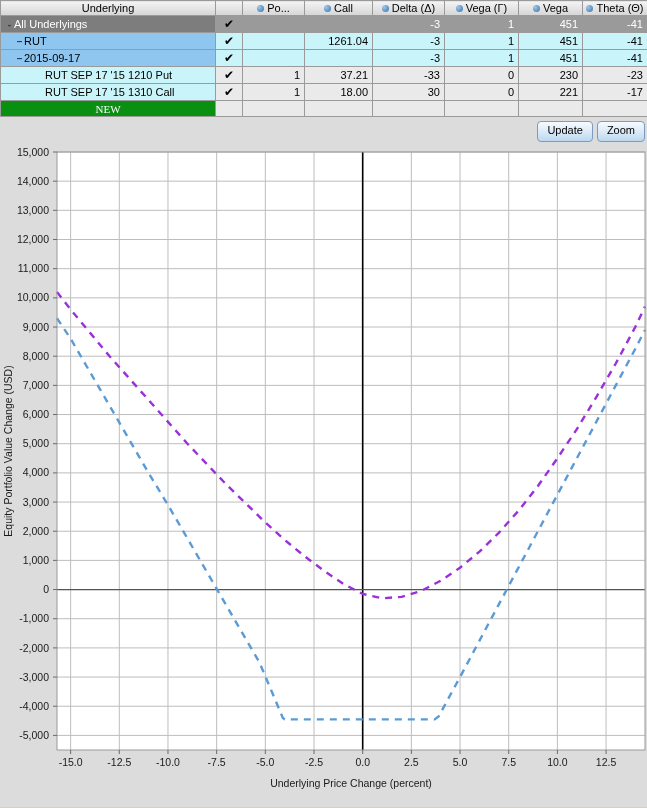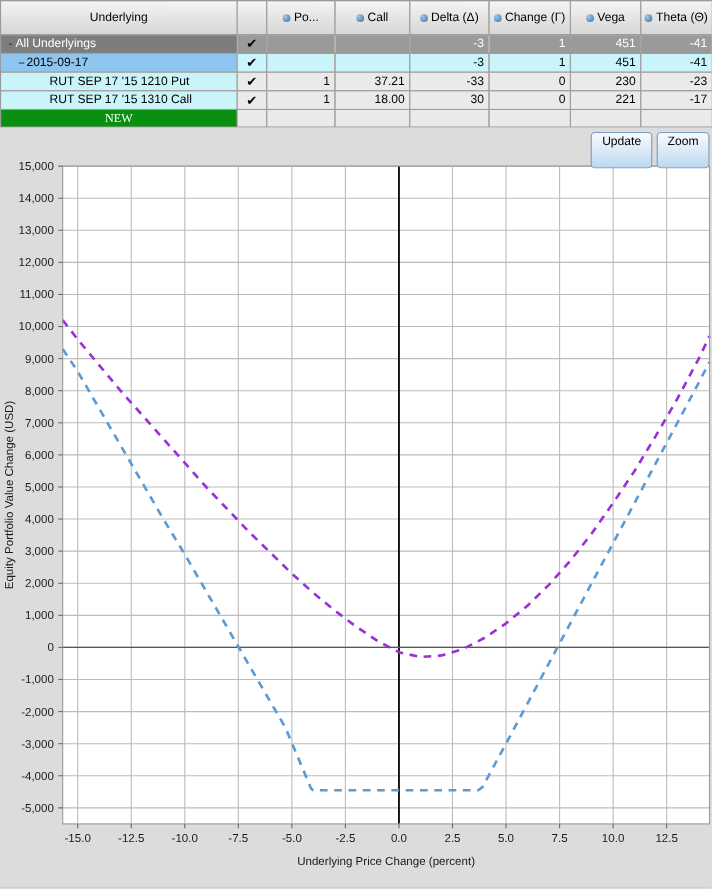--- a/index.html
+++ b/index.html
@@ -20,21 +20,21 @@
     height:16px;
     font-size:11px;
     font-weight:normal;
     white-space:nowrap;
     overflow:hidden;
   }
   #positions-table thead th {
     background:linear-gradient(180deg,#f4f4f4 0%,#e3e3e3 55%,#d6d6d6 100%);
     text-align:center;
     color:#000;
-    height:31px;
+    height:15px;
   }
   .hdr-inner { display:flex; align-items:center; justify-content:center; gap:3px; }
   .sort-dot {
     width:7px; height:7px; border-radius:50%;
     background:radial-gradient(circle at 30% 30%, #9fc7e8, #3a74a8);
     flex:0 0 auto;
     display:inline-block;
   }
   .col-underlying { width:215px; }
   .col-check      { width:27px; }
@@ -79,21 +79,21 @@
     background:#dcdcdc;
   }
   #toolbar {
     position:absolute; right:2px; top:4px;
     display:flex; gap:4px;
     z-index:5;
   }
   .tb-btn {
     font-family:"Liberation Sans", sans-serif;
     font-size:11px;
-    padding:2px 9px 17px 9px;
+    padding:2px 9px 5px 9px;
     border:1px solid #7a9cc0;
     border-radius:4px;
     background:linear-gradient(180deg,#f6fbff 0%,#dceaf7 50%,#bcd8ef 100%);
     color:#000;
     cursor:pointer;
   }
 
   #plot-wrap { position:absolute; left:0; top:0; width:647px; height:690px; }
   svg { display:block; }
   text { font-family:"Liberation Sans", sans-serif; fill:#1a1a1a; }
@@ -140,21 +140,21 @@
       </th>
       <th>
         <div class="hdr-inner">
             <span class="sort-dot"></span>
             <span>Delta (Δ)</span>
           </div>
       </th>
       <th>
         <div class="hdr-inner">
             <span class="sort-dot"></span>
-            <span>Change (Γ)</span>
+            <span>Vega (Γ)</span>
           </div>
       </th>
       <th>
         <div class="hdr-inner">
             <span class="sort-dot"></span>
             <span>Vega</span>
           </div>
       </th>
       <th>
         <div class="hdr-inner">
@@ -163,20 +163,30 @@
           </div>
       </th>
     </tr>
   </thead>
   <tbody id="table-body">
       <tr class="row-all">
         <td><span class="ind1"><span class="tree-toggle">-</span><span>All Underlyings</span></span></td>
         <td class="check"><span class="checkmark">✔</span></td>
         <td class="num databg"></td>
         <td class="num databg"></td>
+        <td class="num databg">-3</td>
+        <td class="num databg">1</td>
+        <td class="num databg">451</td>
+        <td class="num databg">-41</td>
+      </tr>
+      <tr class="row-group">
+        <td><span class="ind2"><span class="tree-toggle">–</span><span>RUT</span></span></td>
+        <td class="check"><span class="checkmark">✔</span></td>
+        <td class="num databg"></td>
+        <td class="num databg">1261.04</td>
         <td class="num databg">-3</td>
         <td class="num databg">1</td>
         <td class="num databg">451</td>
         <td class="num databg">-41</td>
       </tr>
       <tr class="row-group">
         <td><span class="ind2"><span class="tree-toggle">–</span><span>2015-09-17</span></span></td>
         <td class="check"><span class="checkmark">✔</span></td>
         <td class="num databg"></td>
         <td class="num databg"></td>

